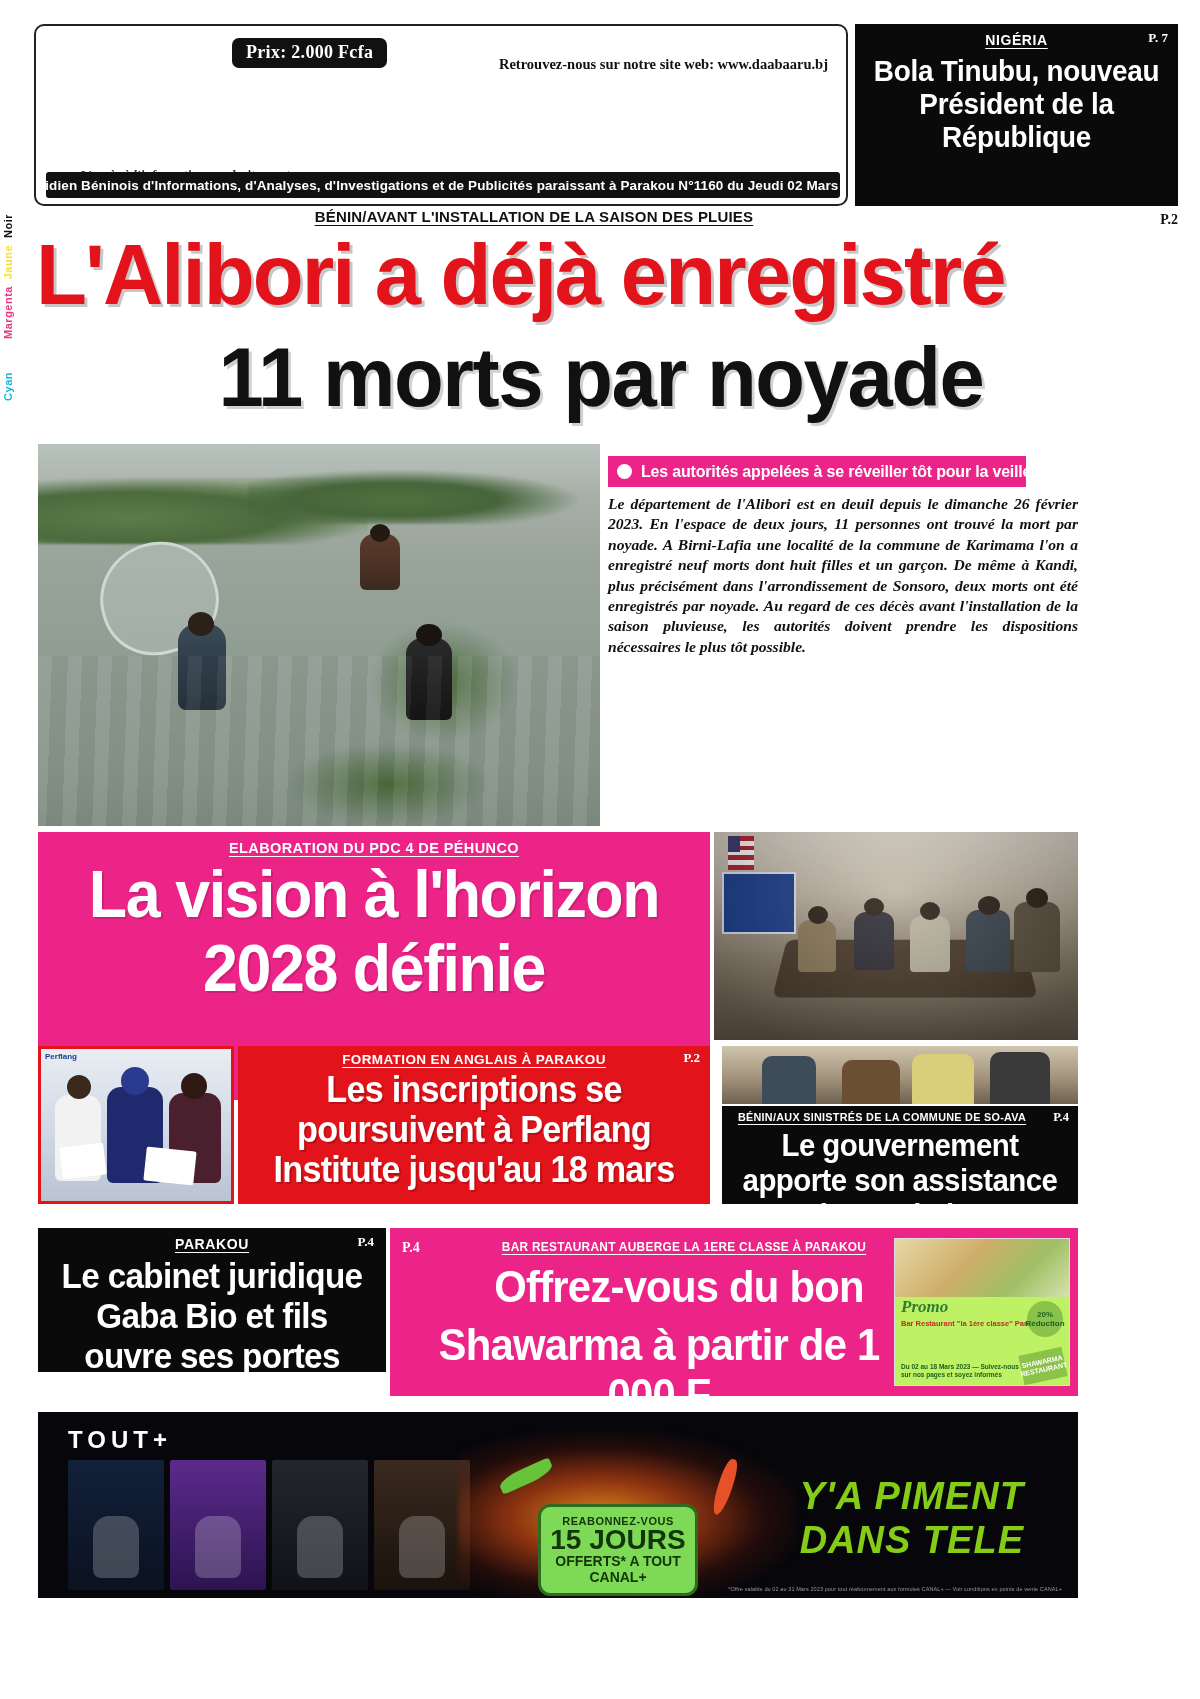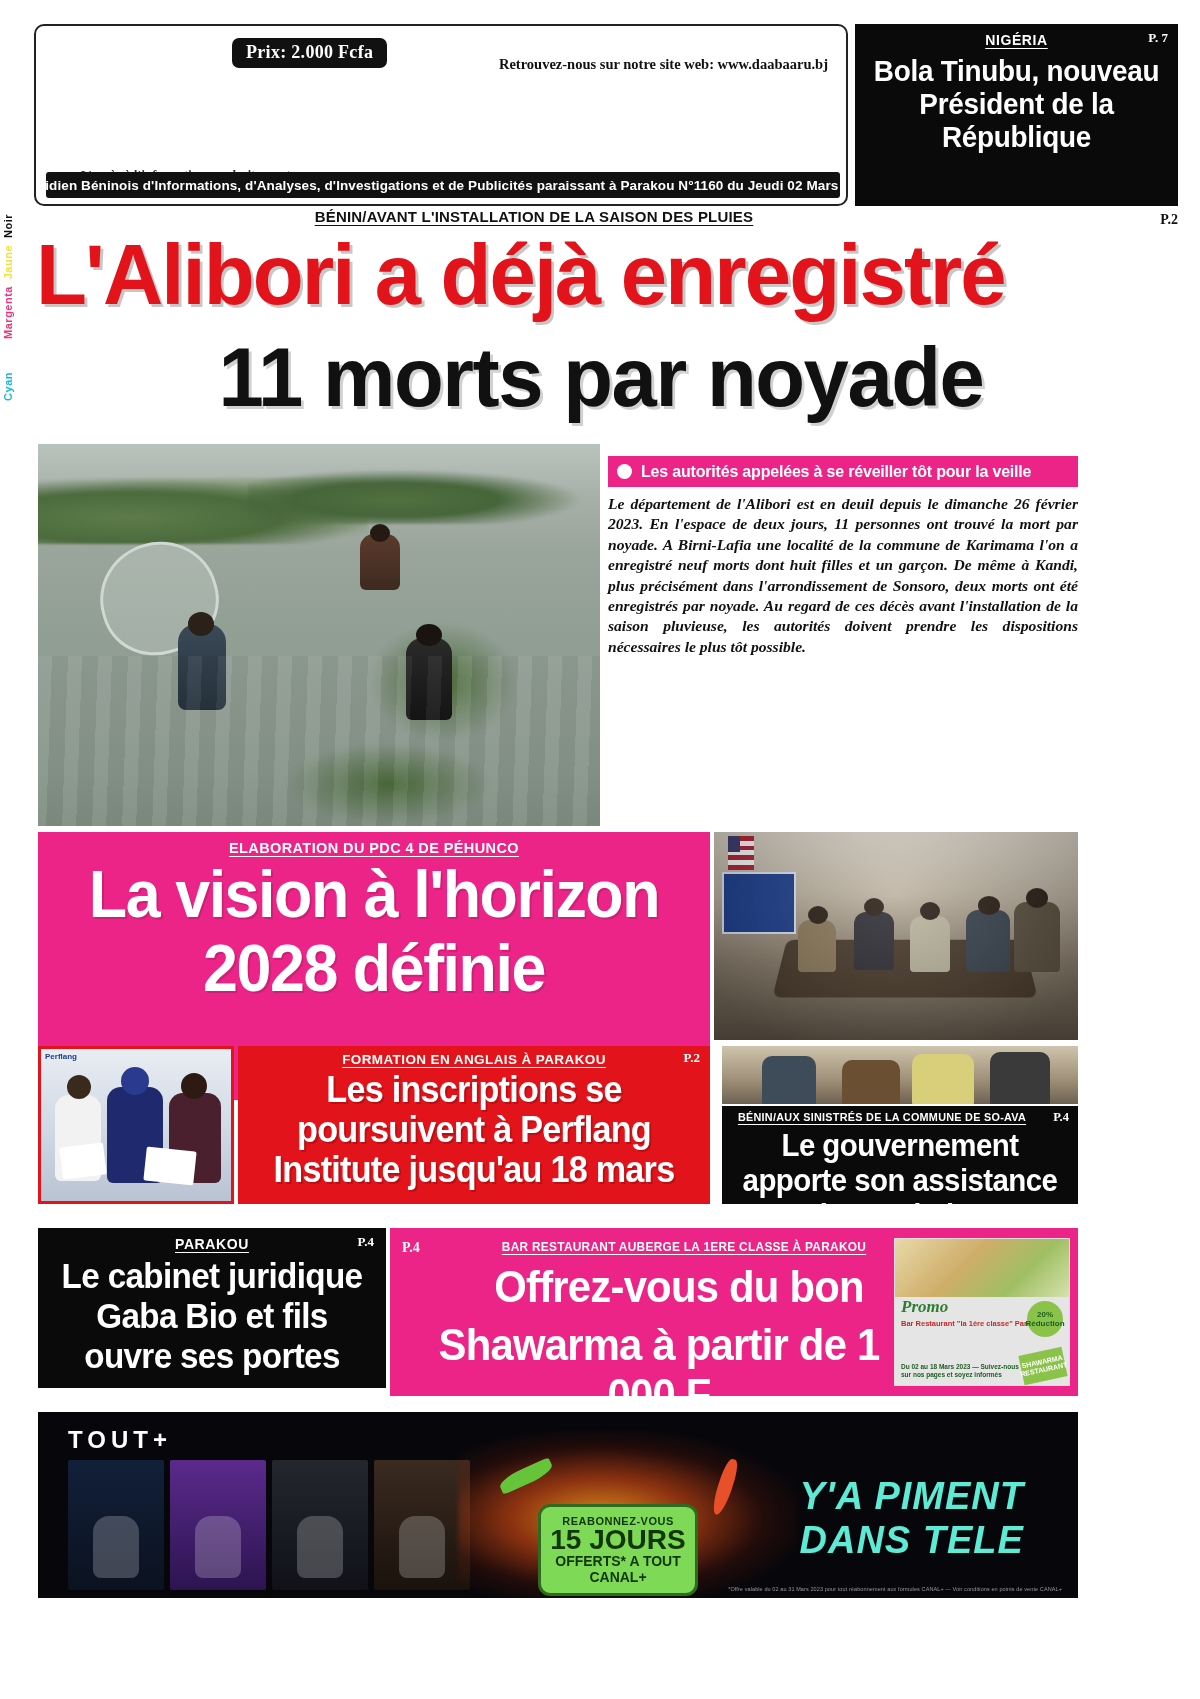--- a/index.html
+++ b/index.html
@@ -175,21 +175,21 @@
   .lp-p3h { left:378px; top:180px; width:26px; height:22px;
             background:#1a1410; border-radius:50%; }
   .lp-ripple {
     position:absolute; left:0; right:0; bottom:0; height:170px;
     background:
       repeating-linear-gradient(92deg, rgba(255,255,255,.055) 0 14px, rgba(0,0,0,.04) 14px 30px);
   }
 
   
   .sub-banner {
-    position:absolute; left:608px; top:456px; width:470px; height:31px;
+    position:absolute; left:608px; top:456px; width:418px; height:31px;
     background:#ec2488; color:#fff;
     display:flex; align-items:center; gap:9px; padding:0 9px;
   }
   .sub-dot {
     width:15px; height:15px; border-radius:50%; background:#fff; flex:0 0 auto;
   }
   .sub-text {
     font-size:16.5px; font-weight:700; letter-spacing:-.2px; white-space:nowrap;
     font-family:"Liberation Sans Narrow","Liberation Sans",sans-serif;
     transform:scaleX(.97); transform-origin:left center;
@@ -363,21 +363,21 @@
              font-family:"Liberation Serif",serif; }
   .sa-title {
     position:absolute; top:22px; left:4px; right:4px; text-align:center;
     font-size:31px; line-height:35px; font-weight:700; letter-spacing:-.6px;
     font-family:"Liberation Sans Narrow","Liberation Sans",sans-serif;
     transform:scaleX(.95); transform-origin:center top;
   }
 
   
   .parakou {
-    position:absolute; left:38px; top:1228px; width:348px; height:160px;
+    position:absolute; left:38px; top:1228px; width:348px; height:144px;
     background:#0a0a0a; color:#fff; overflow:hidden;
   }
   .pk-kicker {
     position:absolute; top:8px; left:0; right:0; text-align:center;
     font-size:14px; font-weight:700; letter-spacing:.6px;
     text-decoration:underline; text-underline-offset:3px;
   }
   .pk-page { position:absolute; top:6px; right:12px; font-size:13px; font-weight:700;
              font-family:"Liberation Serif",serif; }
   .pk-title {
@@ -406,21 +406,21 @@
     transform:scaleX(.95); transform-origin:center top;
   }
   .sw-l2 {
     position:absolute; top:92px; left:20px; right:170px; text-align:center;
     font-size:44px; line-height:50px; font-weight:700; letter-spacing:-.8px;
     font-family:"Liberation Sans Narrow","Liberation Sans",sans-serif;
     transform:scaleX(.95); transform-origin:center top;
   }
   .sw-ad {
     position:absolute; right:8px; top:10px; width:176px; height:148px;
-    background:#e5e5e5; overflow:hidden; border:1px solid #ddd;
+    background:#bef264; overflow:hidden; border:1px solid #ddd;
   }
   .swa-photo {
     position:absolute; left:0; top:0; width:176px; height:58px;
     background: linear-gradient(135deg,#e8d9a8 0%, #cfae6a 40%, #9fbf63 70%, #d8e3b0 100%);
   }
   .swa-promo {
     position:absolute; left:6px; top:58px; font-size:17px; font-weight:700;
     color:#2f7d32; font-family:"Liberation Serif",serif; font-style:italic;
   }
   .swa-sub {
@@ -483,21 +483,21 @@
   .cn-badge {
     position:absolute; left:500px; top:92px; width:160px; height:92px;
     background:#7ed957; border:3px solid #2f6b1e; border-radius:12px;
     display:flex; flex-direction:column; align-items:center; justify-content:center;
     color:#12350a; text-align:center; padding:4px;
   }
   .cn-b1 { font-size:11px; font-weight:700; letter-spacing:.5px; }
   .cn-b2 { font-size:28px; font-weight:700; line-height:26px; }
   .cn-b3 { font-size:14px; font-weight:700; }
   .cn-slogan {
-    position:absolute; right:54px; top:62px; color:#5eead4; text-align:center;
+    position:absolute; right:54px; top:62px; color:#84cc16; text-align:right;
     font-family:"Liberation Sans",sans-serif; font-style:italic; font-weight:700;
     font-size:38px; line-height:44px; letter-spacing:1px;
   }
   .cn-fine {
     position:absolute; right:16px; bottom:5px; color:#9a9a9a;
     font-size:5.5px; letter-spacing:.1px; text-align:right; line-height:7px;
   }
 </style>
 </head>
 <body>

